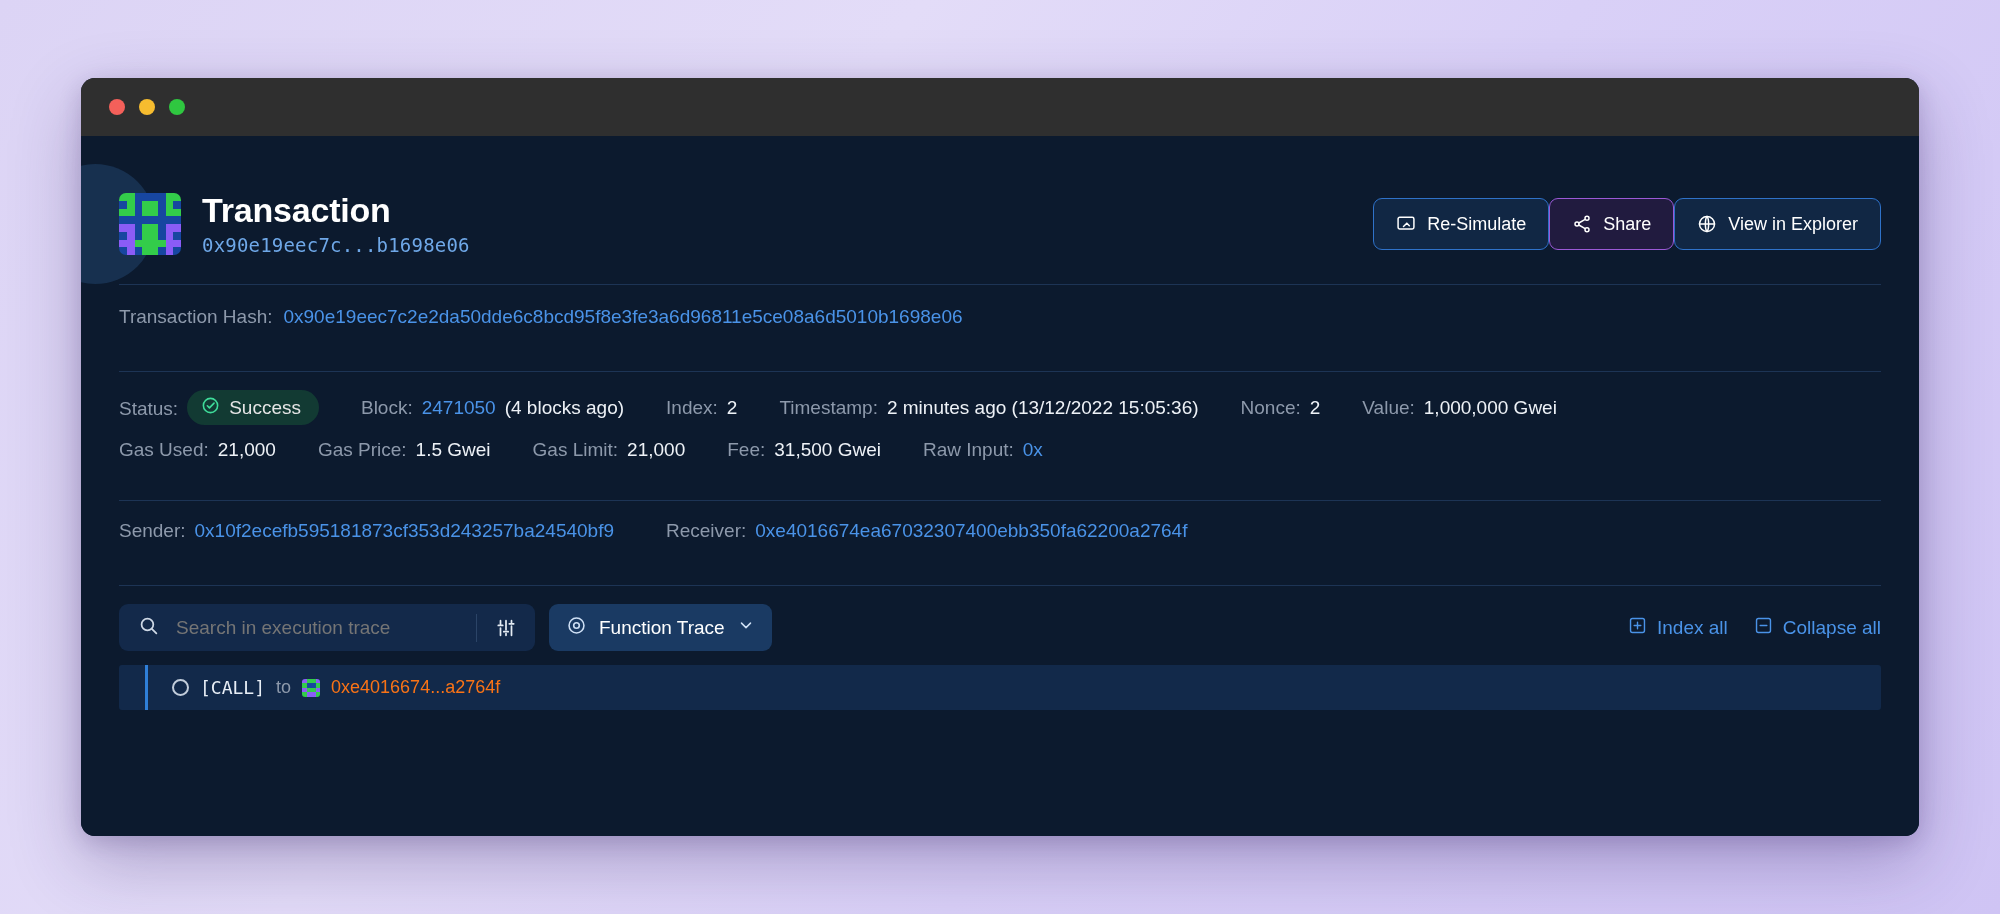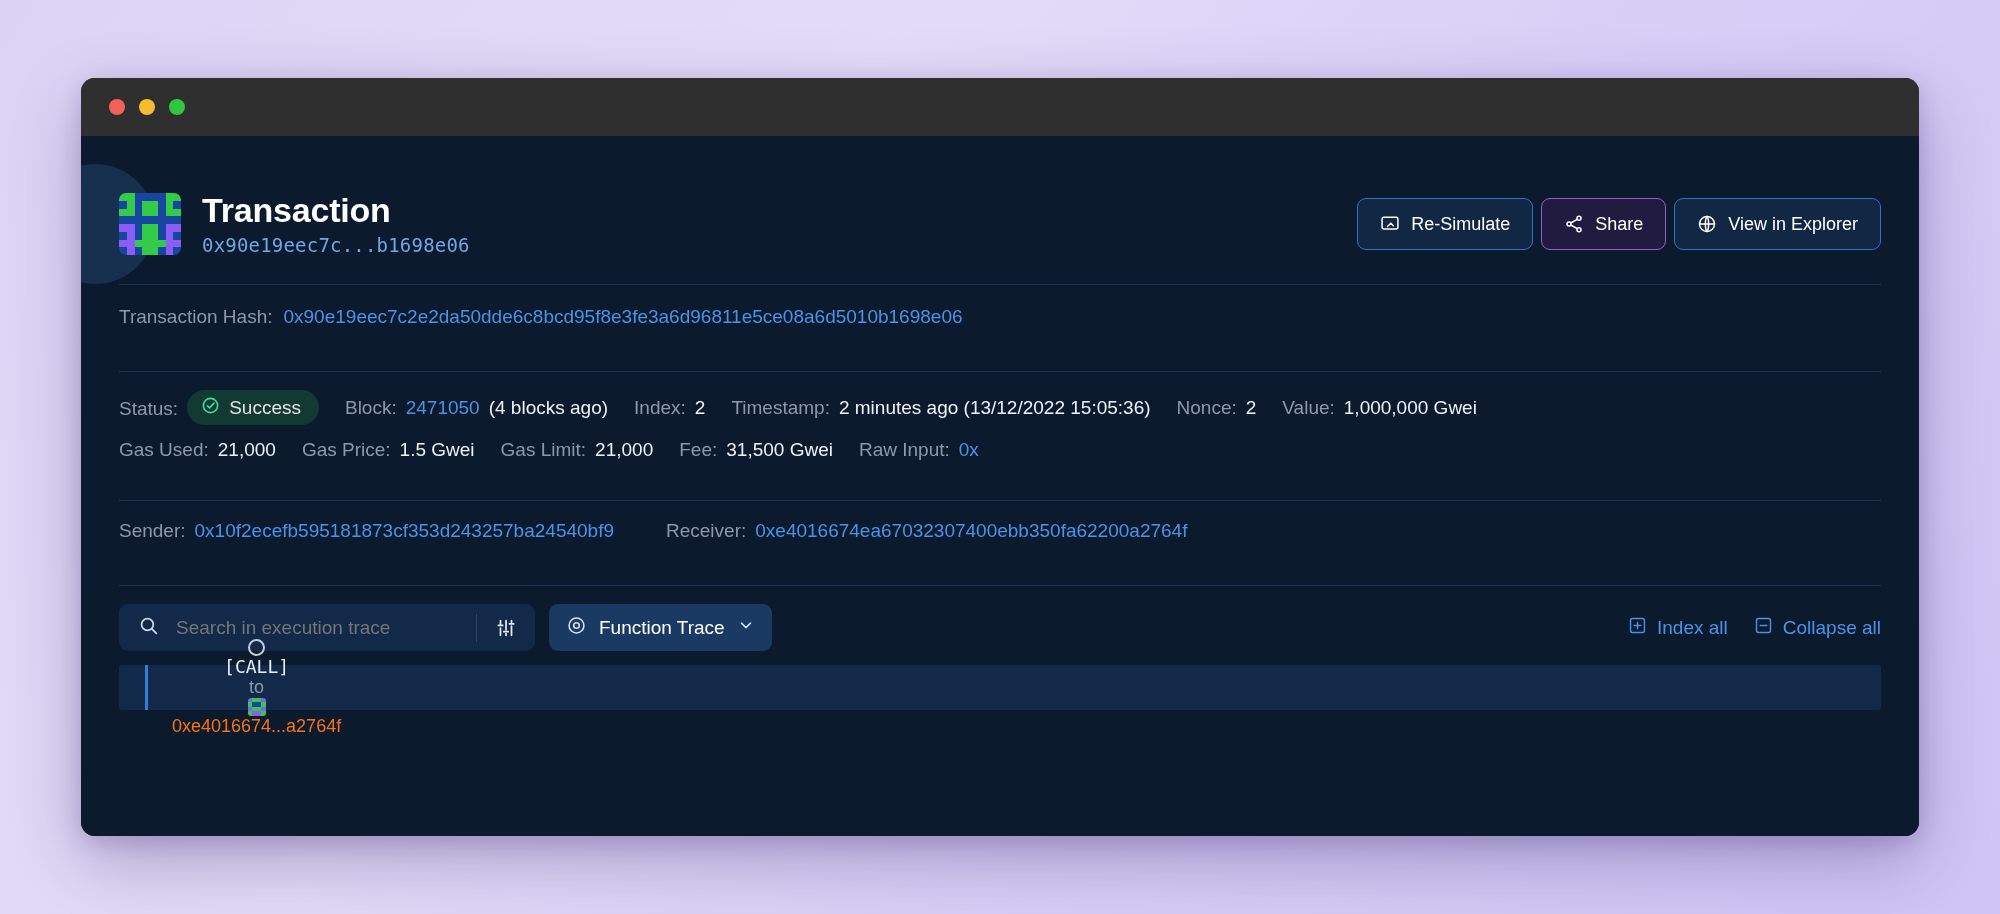--- a/index.html
+++ b/index.html
@@ -63,21 +63,21 @@
   .identicon i { display: block; }
   .title-text h1 {
     font-size: 34px; font-weight: bold; color: #ffffff;
     letter-spacing: -0.2px; line-height: 1.1;
   }
   .title-text .subhash {
     margin-top: 5px;
     font-family: "DejaVu Sans Mono", "Liberation Mono", monospace;
     font-size: 19px; color: #6fa8e8; letter-spacing: 0.2px;
   }
-  .actions { display: flex; gap: 8px; align-items: center; }
+  .actions { display: flex; gap: 0; align-items: center; }
   .btn {
     display: inline-flex; align-items: center; gap: 11px;
     height: 52px; padding: 0 22px;
     border-radius: 9px;
     font-size: 18px; color: #ffffff;
     background: #112744; border: 1.5px solid #2f72c9;
     cursor: pointer; white-space: nowrap;
   }
   .btn.share { background: #211b3f; border-color: #9b59d6; }
   .btn svg { display: block; }
@@ -100,21 +100,21 @@
   }
   .net-badge .orb {
     width: 37px; height: 37px; border-radius: 50%;
     background: #15a44d; display: flex; align-items: center; justify-content: center;
     margin-right: 14px;
   }
   .net-badge .nm { color: #e9f7ee; font-size: 18px; }
 
   
   .meta-block { padding: 18px 0 16px 0; }
-  .meta-row { display: flex; align-items: center; flex-wrap: wrap; gap: 0; }
+  .meta-row { display: flex; align-items: center; flex-wrap: wrap; gap: 16px; }
   .meta-row + .meta-row { margin-top: 14px; }
   .field { display: inline-flex; align-items: baseline; gap: 9px; margin-right: 26px; }
   .field:last-child { margin-right: 0; }
   .status-pill {
     display: inline-flex; align-items: center; gap: 9px;
     background: #123a33; border-radius: 999px;
     padding: 6px 18px 6px 14px;
   }
   .status-pill .stxt { color: #e5e5e5; font-size: 19px; }
 
@@ -157,21 +157,21 @@
   
   .trace-list { margin-top: 14px; }
   .trace-row {
     display: flex; align-items: center;
     height: 45px;
     background: #12294a;
     border-radius: 3px;
     padding-left: 0;
   }
   .trace-accent { width: 3px; height: 45px; background: #2f7fd8; margin-left: 26px; flex: 0 0 3px; }
-  .trace-body { display: flex; align-items: center; padding-left: 24px; flex-direction: column; }
+  .trace-body { display: flex; align-items: center; gap: 11px; padding-left: 24px; }
   .circ { width: 17px; height: 17px; border-radius: 50%; border: 2px solid #c2cddb; }
   .tcall {
     font-family: "DejaVu Sans Mono", "Liberation Mono", monospace;
     font-size: 18px; color: #e8eef6;
   }
   .tto { color: #8d99ab; font-size: 18px; }
   .mini-ident {
     width: 18px; height: 18px; border-radius: 3px;
     display: grid; grid-template-columns: repeat(4,1fr); grid-template-rows: repeat(4,1fr);
     overflow: hidden;

